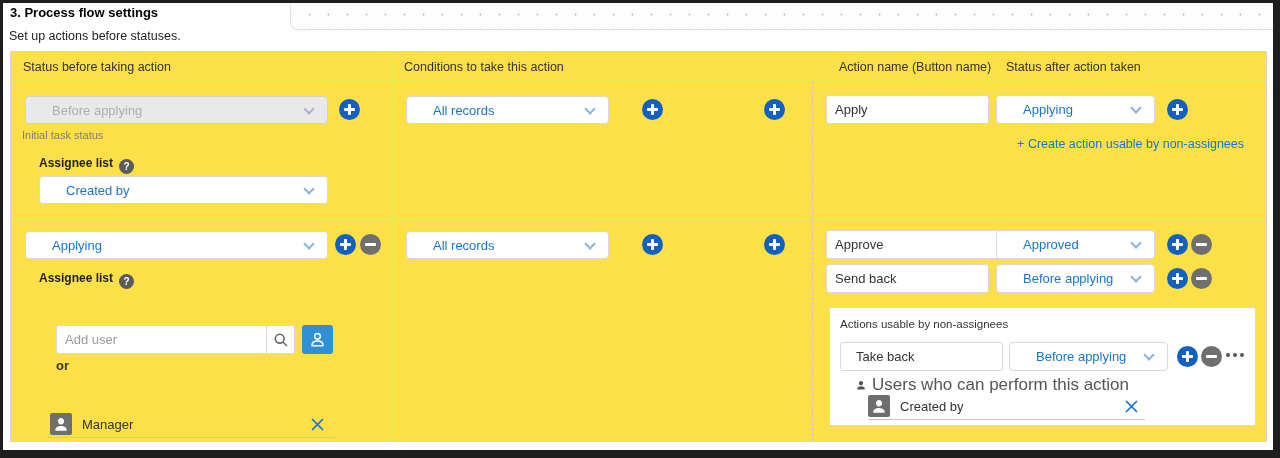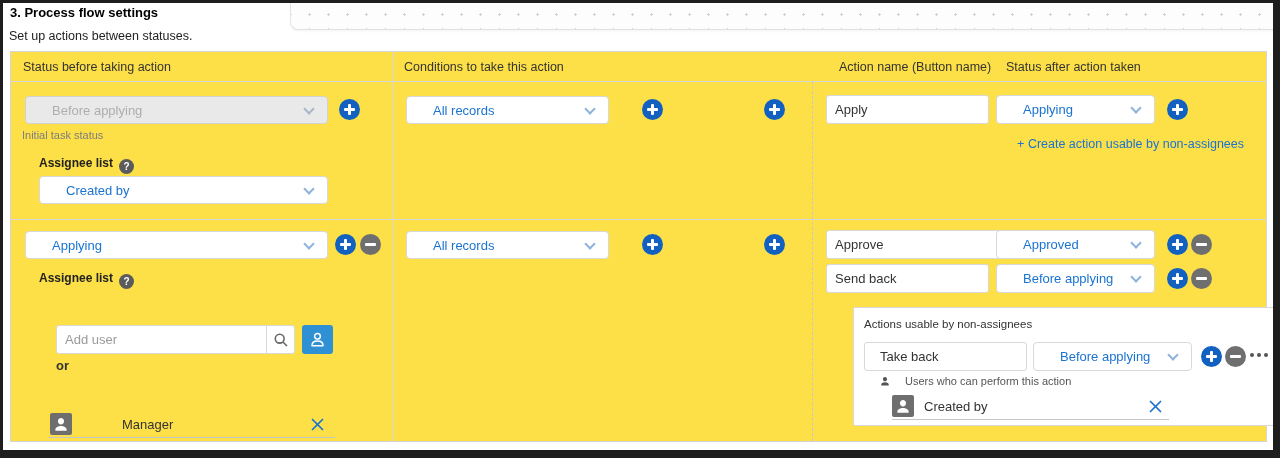--- a/index.html
+++ b/index.html
@@ -69,33 +69,33 @@
   .entry .etext{font-size:13px; color:#333; margin-left:10px; white-space:nowrap;}
   .xbtn{position:absolute; width:15px; height:15px; cursor:pointer;}
   .xbtn svg{display:block;}
   .searchwrap{position:absolute; display:flex;}
   .searchwrap .ti{position:relative; border-radius:3px 0 0 3px; flex:1;}
   .search-seg{width:28px; height:29px; border:1px solid var(--border); border-left:none;
       border-radius:0 3px 3px 0; background:#fff; display:flex; align-items:center;
       justify-content:center; cursor:pointer;}
   .user-btn{position:absolute; width:31px; height:29px; background:var(--userbtn);
       border-radius:3px; display:flex; align-items:center; justify-content:center; cursor:pointer;}
-  .ns-box{position:absolute; border:1px solid #d9d9d9; border-radius:2px; background:#fff;margin-left:24px;}
+  .ns-box{position:absolute; border:1px solid #d9d9d9; border-radius:2px; background:#fff;}
   .ns-title{position:absolute; left:10px; top:10px; font-size:11.5px; color:#333; white-space:nowrap;}
-  .users-label{position:absolute; display:flex; align-items:center; gap:14px; font-size:11px;
+  .users-label{position:absolute; display:flex; align-items:center; gap:5px; font-size:17px;
       color:#555; white-space:nowrap;}
   .dots{position:absolute; display:flex; gap:3px; cursor:pointer; padding:4px 0;}
   .dots i{width:4px; height:4px; border-radius:50%; background:#555;}
 </style>
 </head>
 <body>
 
 <div class="page-title">3. Process flow settings</div>
 <div class="dotted-panel"></div>
-<div class="page-subtitle">Set up actions between statuses.</div>
+<div class="page-subtitle">Set up actions before statuses.</div>
 
 <div class="flow-table">
 
   <div class="th" style="left:12px;">Status before taking action</div>
   <div class="th" style="left:393px;">Conditions to take this action</div>
   <div class="th" style="left:828px;">Action name (Button name)</div>
   <div class="th" style="left:995px;">Status after action taken</div>
   <div class="thead-sep"></div>
   <div class="vline"></div>
   <div class="dashline"></div>
@@ -148,21 +148,21 @@
       </svg>
     </div>
   </div>
   <div class="user-btn" style="left:291px; top:273px;">
     <svg width="19" height="19" viewBox="0 0 24 24" fill="none" stroke="#fff" stroke-width="1.8" stroke-linecap="round" stroke-linejoin="round">
       <circle cx="12" cy="8" r="3.6"></circle>
       <path d="M5 20c0-4 3.1-6 7-6s7 2 7 6z"></path>
     </svg>
   </div>
   <div class="or" style="left:45px; top:306px;">or</div>
-  <div class="entry" style="left:37px; top:359px; width:287px;gap:40px;">
+  <div class="entry" style="left:37px; top:359px; width:287px;">
     <span class="avatar" style="margin-left:2px;">
       <svg width="18" height="18" viewBox="0 0 24 24" fill="#fff">
           <path d="M12 12.5c2.3 0 4.1-1.9 4.1-4.2S14.3 4.1 12 4.1 7.9 6 7.9 8.3s1.8 4.2 4.1 4.2zm0 2.1c-3.4 0-7.5 1.7-7.5 4.6V21h15v-1.8c0-2.9-4.1-4.6-7.5-4.6z"></path>
         </svg>
     </span>
     <span class="etext">Manager</span>
     <span class="xbtn" style="right:10px; top:6px;">
       <svg width="15" height="15" viewBox="0 0 15 15" stroke="#1a73d1" stroke-width="1.7" stroke-linecap="round">
           <line x1="2.5" y1="2.5" x2="12.5" y2="12.5"></line>
           <line x1="12.5" y1="2.5" x2="2.5" y2="12.5"></line>

